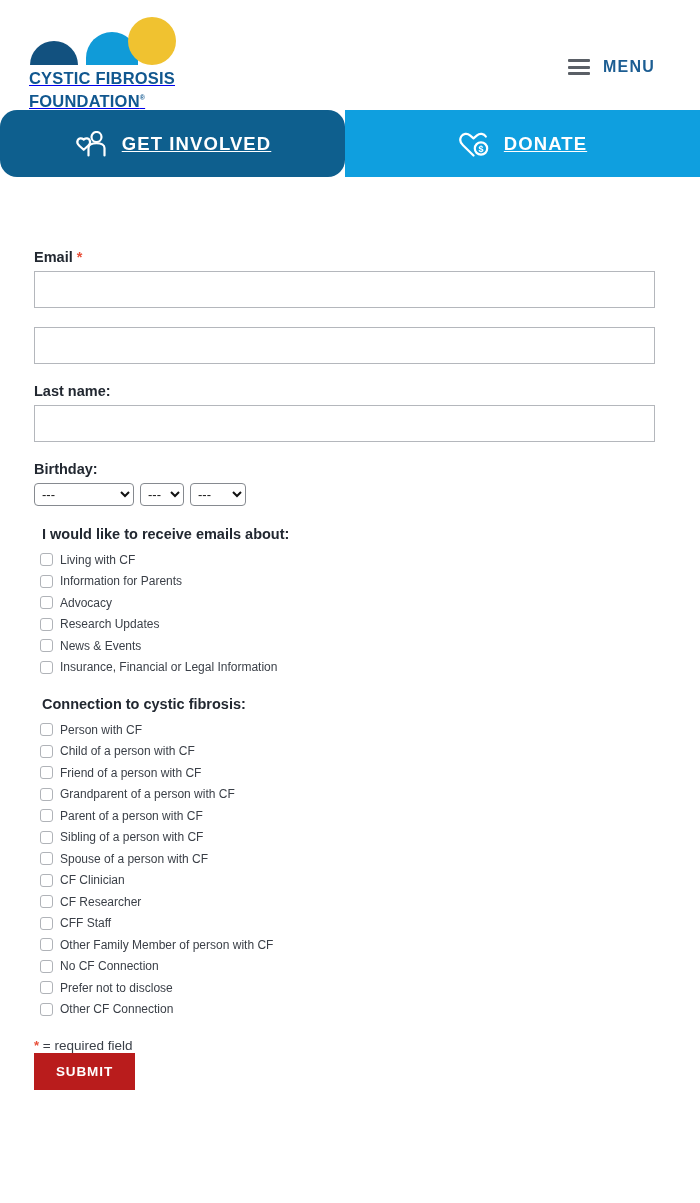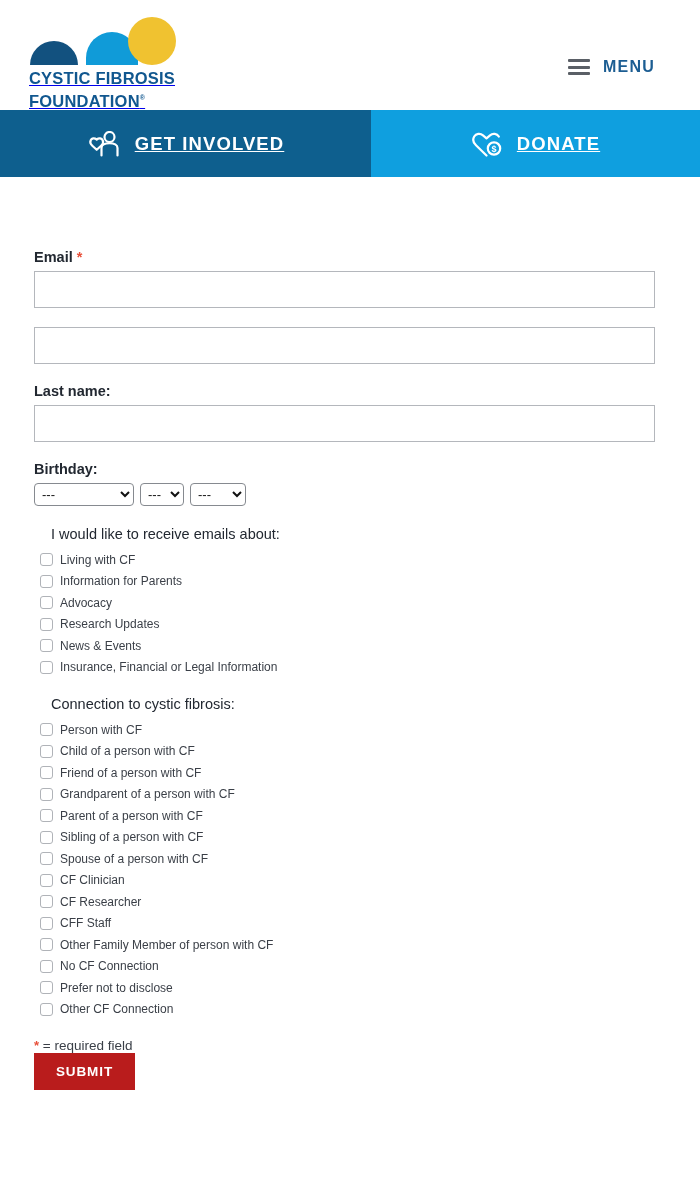--- a/index.html
+++ b/index.html
@@ -113,22 +113,23 @@
   }
   .action {
     display: flex;
     align-items: center;
     justify-content: center;
     cursor: pointer;
     color: #ffffff;
     gap: 14px;
   }
   .action-getinvolved {
-    width: 371px;
+    width: 345px;
     background: #0e5f8e;
+    border-radius: 17px;
   }
   .action-donate {
     flex: 1;
     background: #0f9fdf;
   }
   .action-label {
     font-weight: bold;
     font-size: 18.5px;
     letter-spacing: 1.1px;
   }
@@ -182,24 +183,24 @@
     border-radius: 4px;
     background: #ffffff;
     color: #111;
     padding: 0 3px;
   }
   select.bday-year { width: 100px; }
   select.bday-month { width: 44px; }
   select.bday-day { width: 56px; }
 
   .group-title {
-    font-weight: normal;
+    font-weight: bold;
     font-size: 14.5px;
     color: #222831;
-    margin: 0 0 7px 17px;
+    margin: 0 0 7px 8px;
   }
   .checkbox-list {
     list-style: none;
     margin: 0 0 18px 0;
     padding: 0;
   }
   .checkbox-row {
     display: flex;
     align-items: center;
     height: 21.5px;

